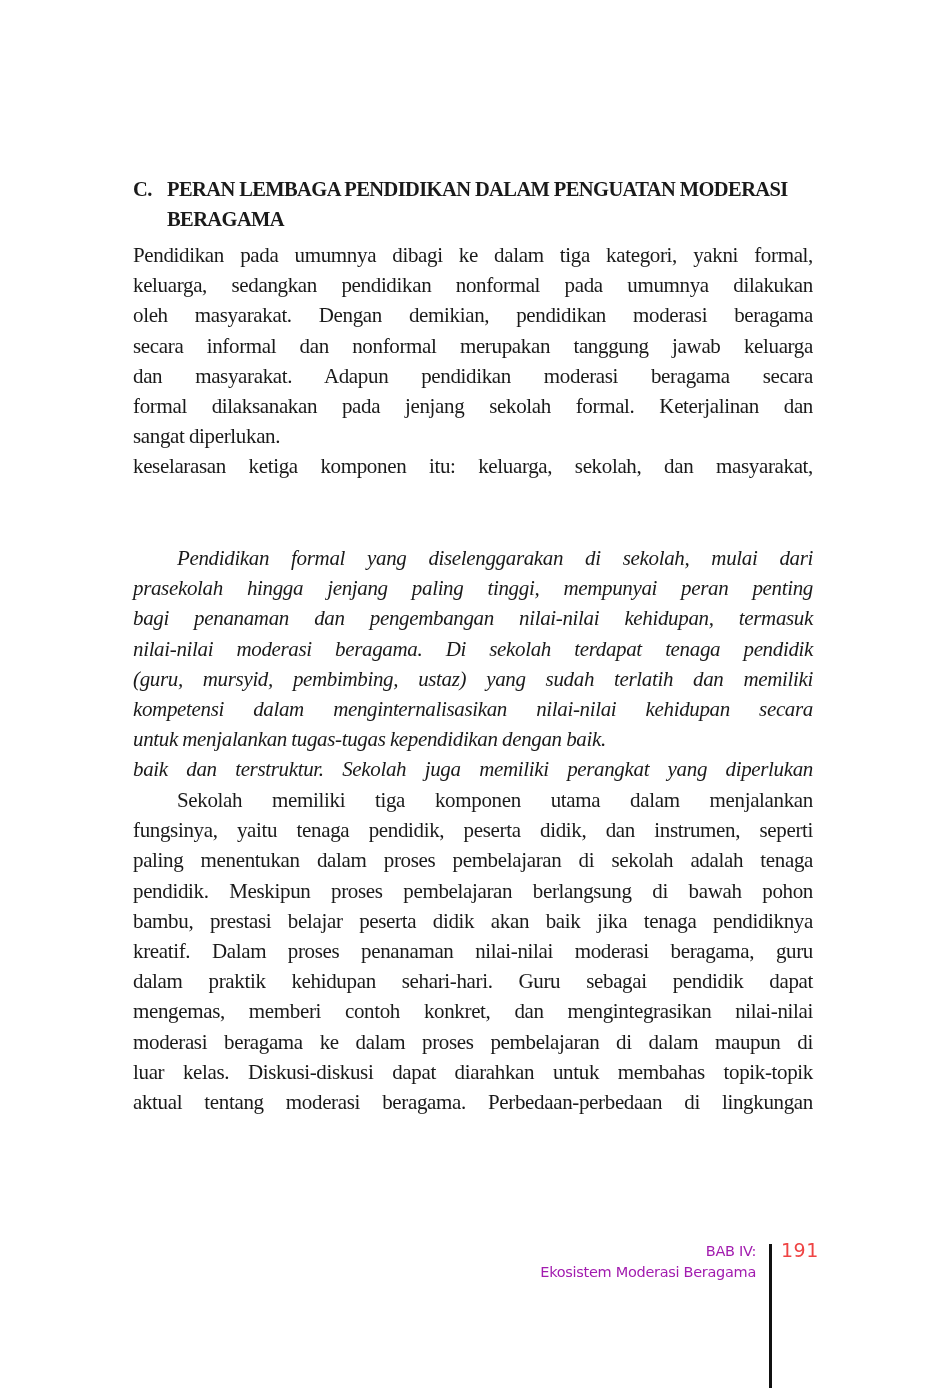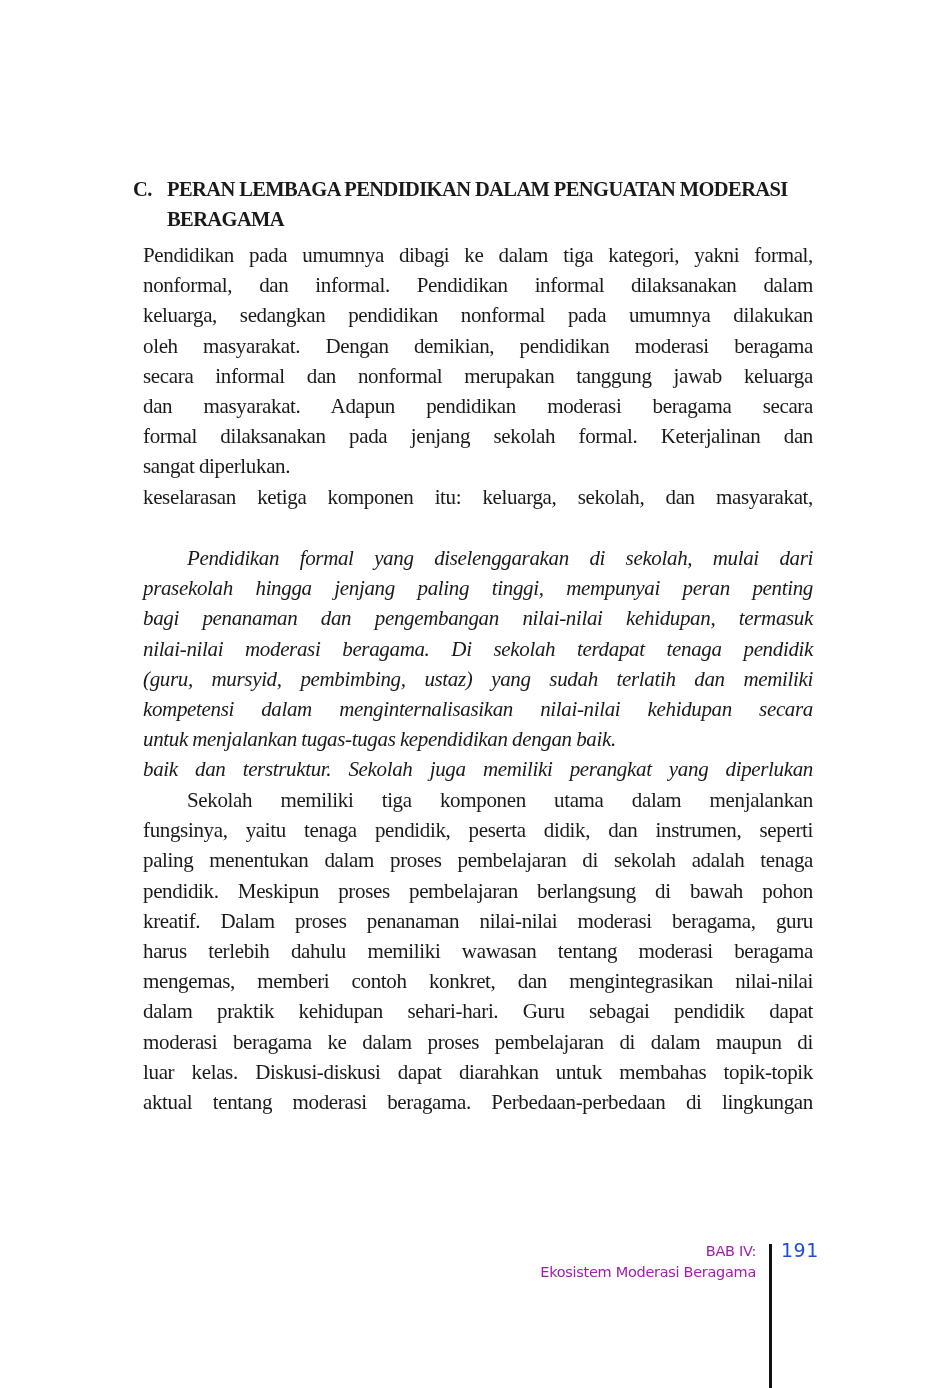--- a/index.html
+++ b/index.html
@@ -11,53 +11,52 @@
       line-height: 30px; letter-spacing: -0.6px; color: #1a1a1a;
     }
     .heading .num { position: absolute; left: 0; top: 0; }
     .heading .ttl { position: absolute; left: 34px; top: 0; width: 660px; font-family: Liberation Serif, serif; }
     .heading .ttl span { display: block; white-space: nowrap; }
     .body-text {
       position: absolute; left: 133px; width: 680px;
       font-family: "Liberation Serif", serif; font-size: 21px; line-height: 30.2px;
       color: #1a1a1a; letter-spacing: -0.35px; word-spacing: -0.5px;
     }
-    .line { display: block; text-align: justify; text-align-last: justify; white-space: nowrap; overflow: visible; height: 30.2px; margin-left: 10px; }
+    .line { display: block; text-align: justify; text-align-last: justify; white-space: nowrap; overflow: visible; height: 30.2px; }
     .line.last { text-align-last: left; }
     .line.indent { padding-left: 44px; }
     .p1 { top: 240px; }
     .p2 { top: 543px; font-style: italic; }
     .p3 { top: 785px; }
     .footer-label {
       position: absolute; right: 190px; top: 1241px; text-align: right;
       font-family: "DejaVu Sans", sans-serif; font-size: 14.5px; line-height: 21px; color: #a21caf;
       letter-spacing: -0.3px;
     }
     .footer-rule { position: absolute; left: 769px; top: 1244px; width: 3px; height: 144px; background: #111; }
     .page-number {
       position: absolute; left: 781px; top: 1239px;
-      font-family: "DejaVu Sans", sans-serif; font-size: 19px; color: #1d4ed8; letter-spacing: 0.5px;
+      font-family: "DejaVu Sans", sans-serif; font-size: 19px; color: #ef4444; letter-spacing: 0.5px;
     }
   </style>
 </head>
 <body>
 
 <div class="page">
 
   <div class="heading">
     <span class="num">C.</span>
     <div class="ttl">
       <span>PERAN LEMBAGA PENDIDIKAN DALAM PENGUATAN MODERASI</span>
       <span>BERAGAMA</span>
     </div>
   </div>
 
   <div class="body-text p1">
     <span class="line">Pendidikan pada umumnya dibagi ke dalam tiga kategori, yakni formal,</span>
-    <span class="line">nonformal, dan informal. Pendidikan informal dilaksanakan dalam</span>
     <span class="line">keluarga, sedangkan pendidikan nonformal pada umumnya dilakukan</span>
     <span class="line">oleh masyarakat. Dengan demikian, pendidikan moderasi beragama</span>
     <span class="line">secara informal dan nonformal merupakan tanggung jawab keluarga</span>
     <span class="line">dan masyarakat. Adapun pendidikan moderasi beragama secara</span>
     <span class="line">formal dilaksanakan pada jenjang sekolah formal. Keterjalinan dan</span>
     <span class="line last">sangat diperlukan.</span>
     <span class="line">keselarasan ketiga komponen itu: keluarga, sekolah, dan masyarakat,</span>
   </div>
 
   <div class="body-text p2">
@@ -69,24 +68,24 @@
     <span class="line">kompetensi dalam menginternalisasikan nilai-nilai kehidupan secara</span>
     <span class="line last">untuk menjalankan tugas-tugas kependidikan dengan baik.</span>
     <span class="line">baik dan terstruktur. Sekolah juga memiliki perangkat yang diperlukan</span>
   </div>
 
   <div class="body-text p3">
     <span class="line indent">Sekolah memiliki tiga komponen utama dalam menjalankan</span>
     <span class="line">fungsinya, yaitu tenaga pendidik, peserta didik, dan instrumen, seperti</span>
     <span class="line">paling menentukan dalam proses pembelajaran di sekolah adalah tenaga</span>
     <span class="line">pendidik. Meskipun proses pembelajaran berlangsung di bawah pohon</span>
+    <span class="line">bambu, prestasi belajar peserta didik akan baik jika tenaga pendidiknya</span>
     <span class="line">kreatif. Dalam proses penanaman nilai-nilai moderasi beragama, guru</span>
-    <span class="line">harus terlebih dahulu memiliki wawasan tentang moderasi beragama</span>
+    <span class="line">dalam praktik kehidupan sehari-hari. Guru sebagai pendidik dapat</span>
     <span class="line">mengemas, memberi contoh konkret, dan mengintegrasikan nilai-nilai</span>
-    <span class="line">dalam praktik kehidupan sehari-hari. Guru sebagai pendidik dapat</span>
     <span class="line">moderasi beragama ke dalam proses pembelajaran di dalam maupun di</span>
     <span class="line">luar kelas. Diskusi-diskusi dapat diarahkan untuk membahas topik-topik</span>
     <span class="line">aktual tentang moderasi beragama. Perbedaan-perbedaan di lingkungan</span>
   </div>
 
   <div class="footer-label">
     <div>BAB IV:</div>
     <div>Ekosistem Moderasi Beragama</div>
   </div>
   <div class="footer-rule"></div>

